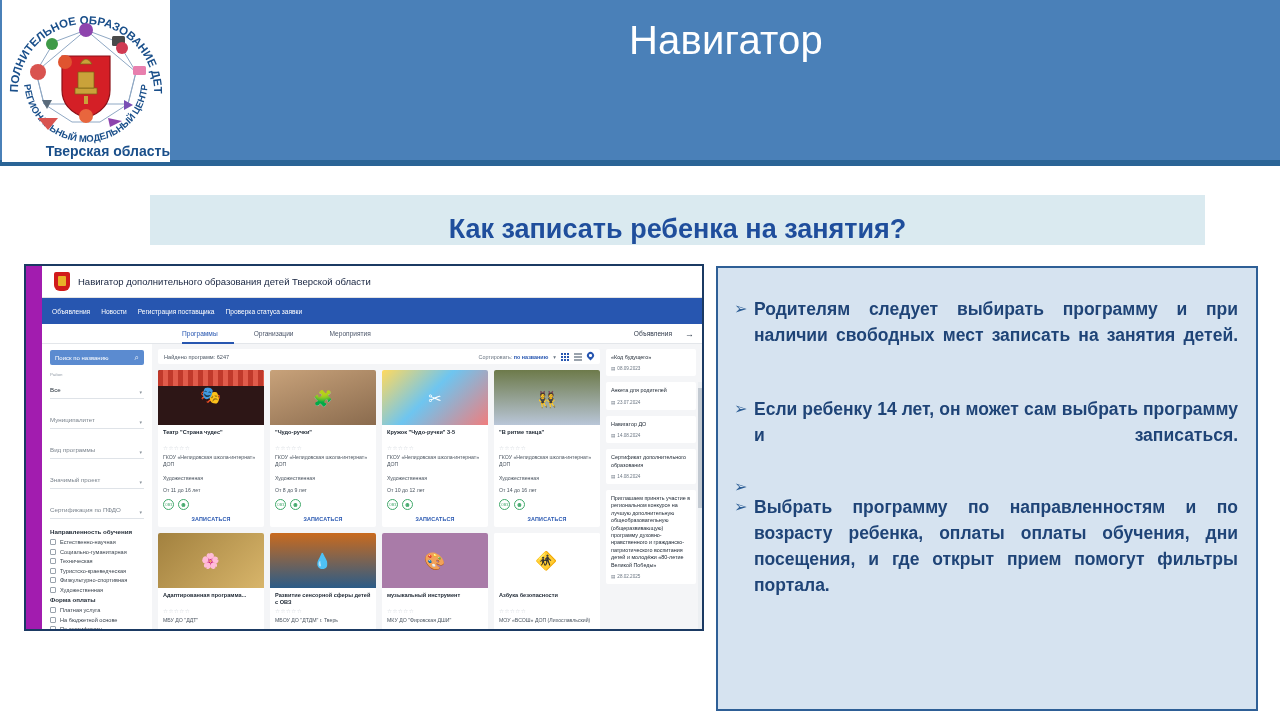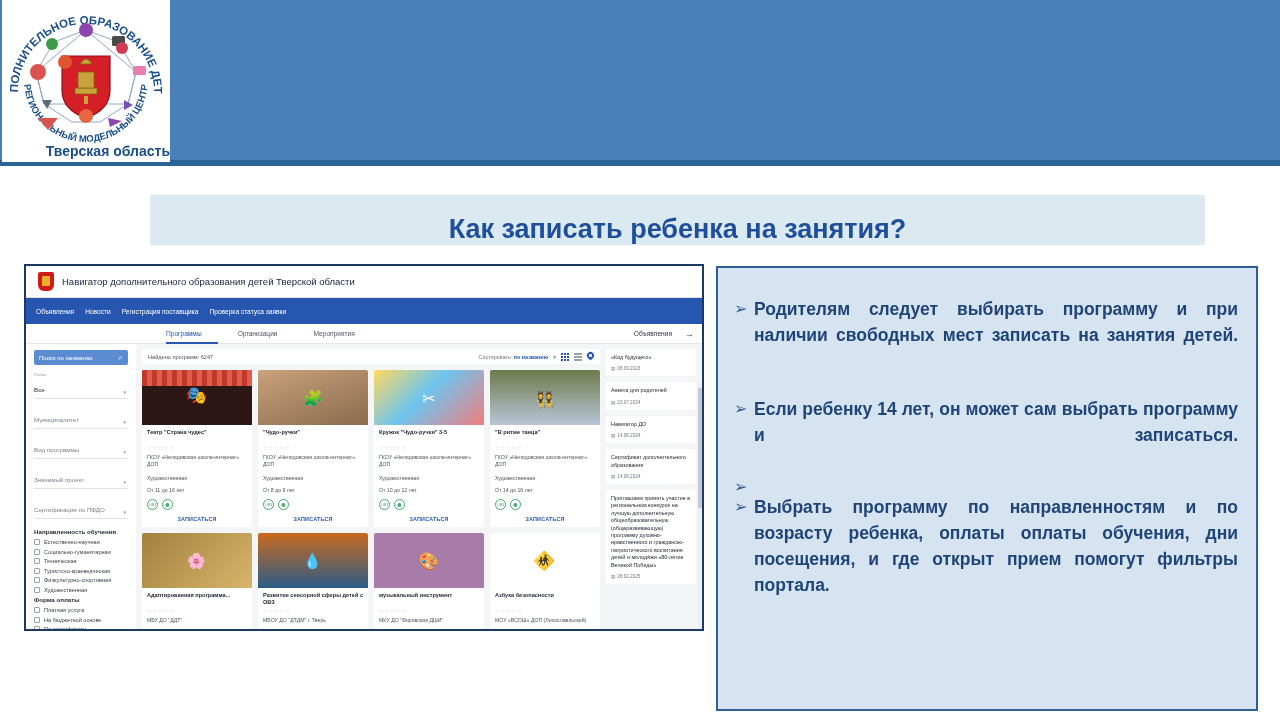--- a/index.html
+++ b/index.html
@@ -59,21 +59,21 @@
   }
   .bullet-text {
     flex: 1; color: #1f4477; font-size: 17.5px; font-weight: bold;
     line-height: 26px; text-align: justify; text-justify: inter-word;
   }
   .bullet-text::after { content:""; display:inline-block; width:100%; }
 
   
   .portal {
     position: absolute; left: 24px; top: 264px; width: 680px; height: 367px;
-    background: #a21caf; border: 2px solid #1b3a63; overflow: hidden;
+    background: #a21caf; border: 2px solid #1b3a63; overflow: hidden; padding-left: 16px;
   }
   .portal-topbar {
     height: 32px; background: #ffffff; display: flex; align-items: center;
     padding-left: 12px; border-bottom: 1px solid #e3e3e3;
   }
   .portal-crest {
     width: 16px; height: 19px; background: #d11b1b; border-radius: 2px 2px 6px 6px;
     position: relative; flex: 0 0 16px;
   }
   .portal-crest::after {
@@ -236,20 +236,21 @@
       <path d="M36,118 l20,0 l-10,12 z" fill="#d9534f"></path>
       <circle cx="84" cy="116" r="7" fill="#e8663d"></circle>
       <path d="M106,118 l14,3 l-12,6 z" fill="#8e44ad"></path>
       <circle cx="120" cy="48" r="6" fill="#d03a52"></circle>
       <circle cx="50" cy="44" r="6" fill="#3f9a48"></circle>
     </svg>
     <div class="logo-caption">Тверская область</div>
   </div>
 
   <div class="header-title">
+    <div>Навигатор</div>
   </div>
 
   <div class="subtitle-banner">
     <span>Как записать ребенка на занятия?</span>
   </div>
 
   <div class="text-panel">
     <div class="bullets">
       <div class="bullet-row gap">
         <span class="arrow-mark">➢</span>

